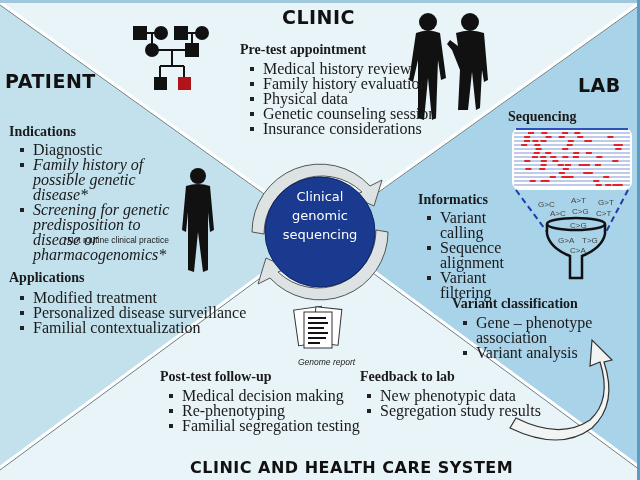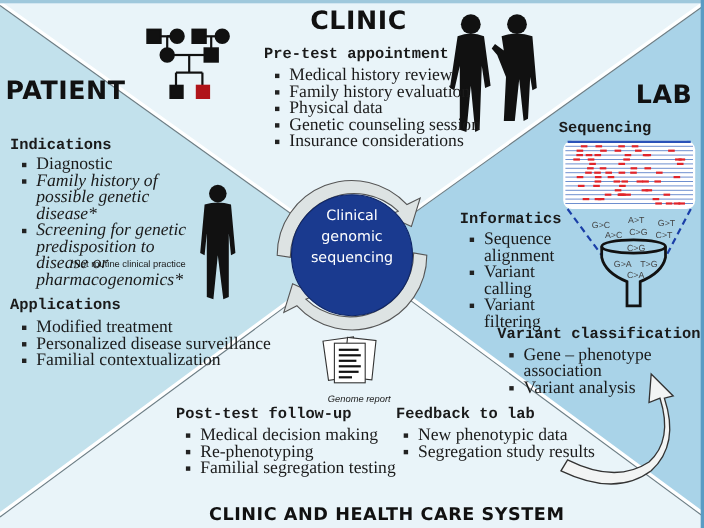--- a/index.html
+++ b/index.html
@@ -1,21 +1,21 @@
 <!DOCTYPE html>
 <html><head>
 <meta charset="utf-8">
 <style>
   html, body { margin:0; padding:0; }
   body { width:640px; height:480px; overflow:hidden; position:relative; font-family:"DejaVu Sans", sans-serif; background:#e9f4f9; }
   #bg { position:absolute; left:0; top:0; width:640px; height:480px; }
   .abs { position:absolute; }
-  .big-title { font-family:"DejaVu Sans", sans-serif; font-weight:900; font-size:23px; color:#111; letter-spacing:0.5px; }
+  .big-title { font-family:"DejaVu Sans", sans-serif; font-weight:900; font-size:19px; color:#111; letter-spacing:0.5px; }
   .bottom-title { font-size:16px; }
-  .sec-head { font-family:Liberation Mono, monospace; font-weight:bold; font-size:14px; color:#1a1a1a; }
+  .sec-head { font-family:Liberation Serif, serif; font-weight:bold; font-size:14px; color:#1a1a1a; }
   ul.blist { list-style:none; margin:0; padding:0; font-family:Liberation Serif, serif; font-size:16px; color:#1a1a1a; line-height:15px; }
   ul.blist li { position:relative; padding-left:16px; }
   ul.blist li::before { content:""; position:absolute; left:3px; top:6px; width:4px; height:4px; background:#222; }
   ul.blist li.it { font-style:italic; }
   .note { font-family:"Liberation Sans", sans-serif; font-size:8.5px; color:#1a1a1a; }
   .center-text { font-family:"DejaVu Sans", sans-serif; font-size:13px; color:#fff; text-align:center; line-height:19px; width:110px; }
   .report-label { font-family:"Liberation Sans", sans-serif; font-style:italic; font-size:8.5px; color:#1a1a1a; }
   .mut { font-family:"Liberation Sans", sans-serif; font-size:8px; fill:#444; }
 </style>
 </head>
@@ -235,22 +235,22 @@
   <div>Clinical</div>
   <div>genomic</div>
   <div>sequencing</div>
 </div>
 
 <div class="abs sec-head" style="left:508px;top:109px;">Sequencing</div>
 
 <div class="abs" style="left:418px;top:192px;width:100px;">
   <div class="sec-head">Informatics</div>
   <ul class="blist" style="margin-top:2px;margin-left:6px;">
+    <li>Variant calling</li>
     <li>Sequence alignment</li>
-    <li>Variant calling</li>
     <li>Variant filtering</li>
   </ul>
 </div>
 
 <div class="abs" style="left:452px;top:296px;">
   <div class="sec-head">Variant classification</div>
   <ul class="blist" style="margin-top:3px;margin-left:8px;">
     <li>Gene – phenotype association</li>
     <li>Variant analysis</li>
   </ul>

